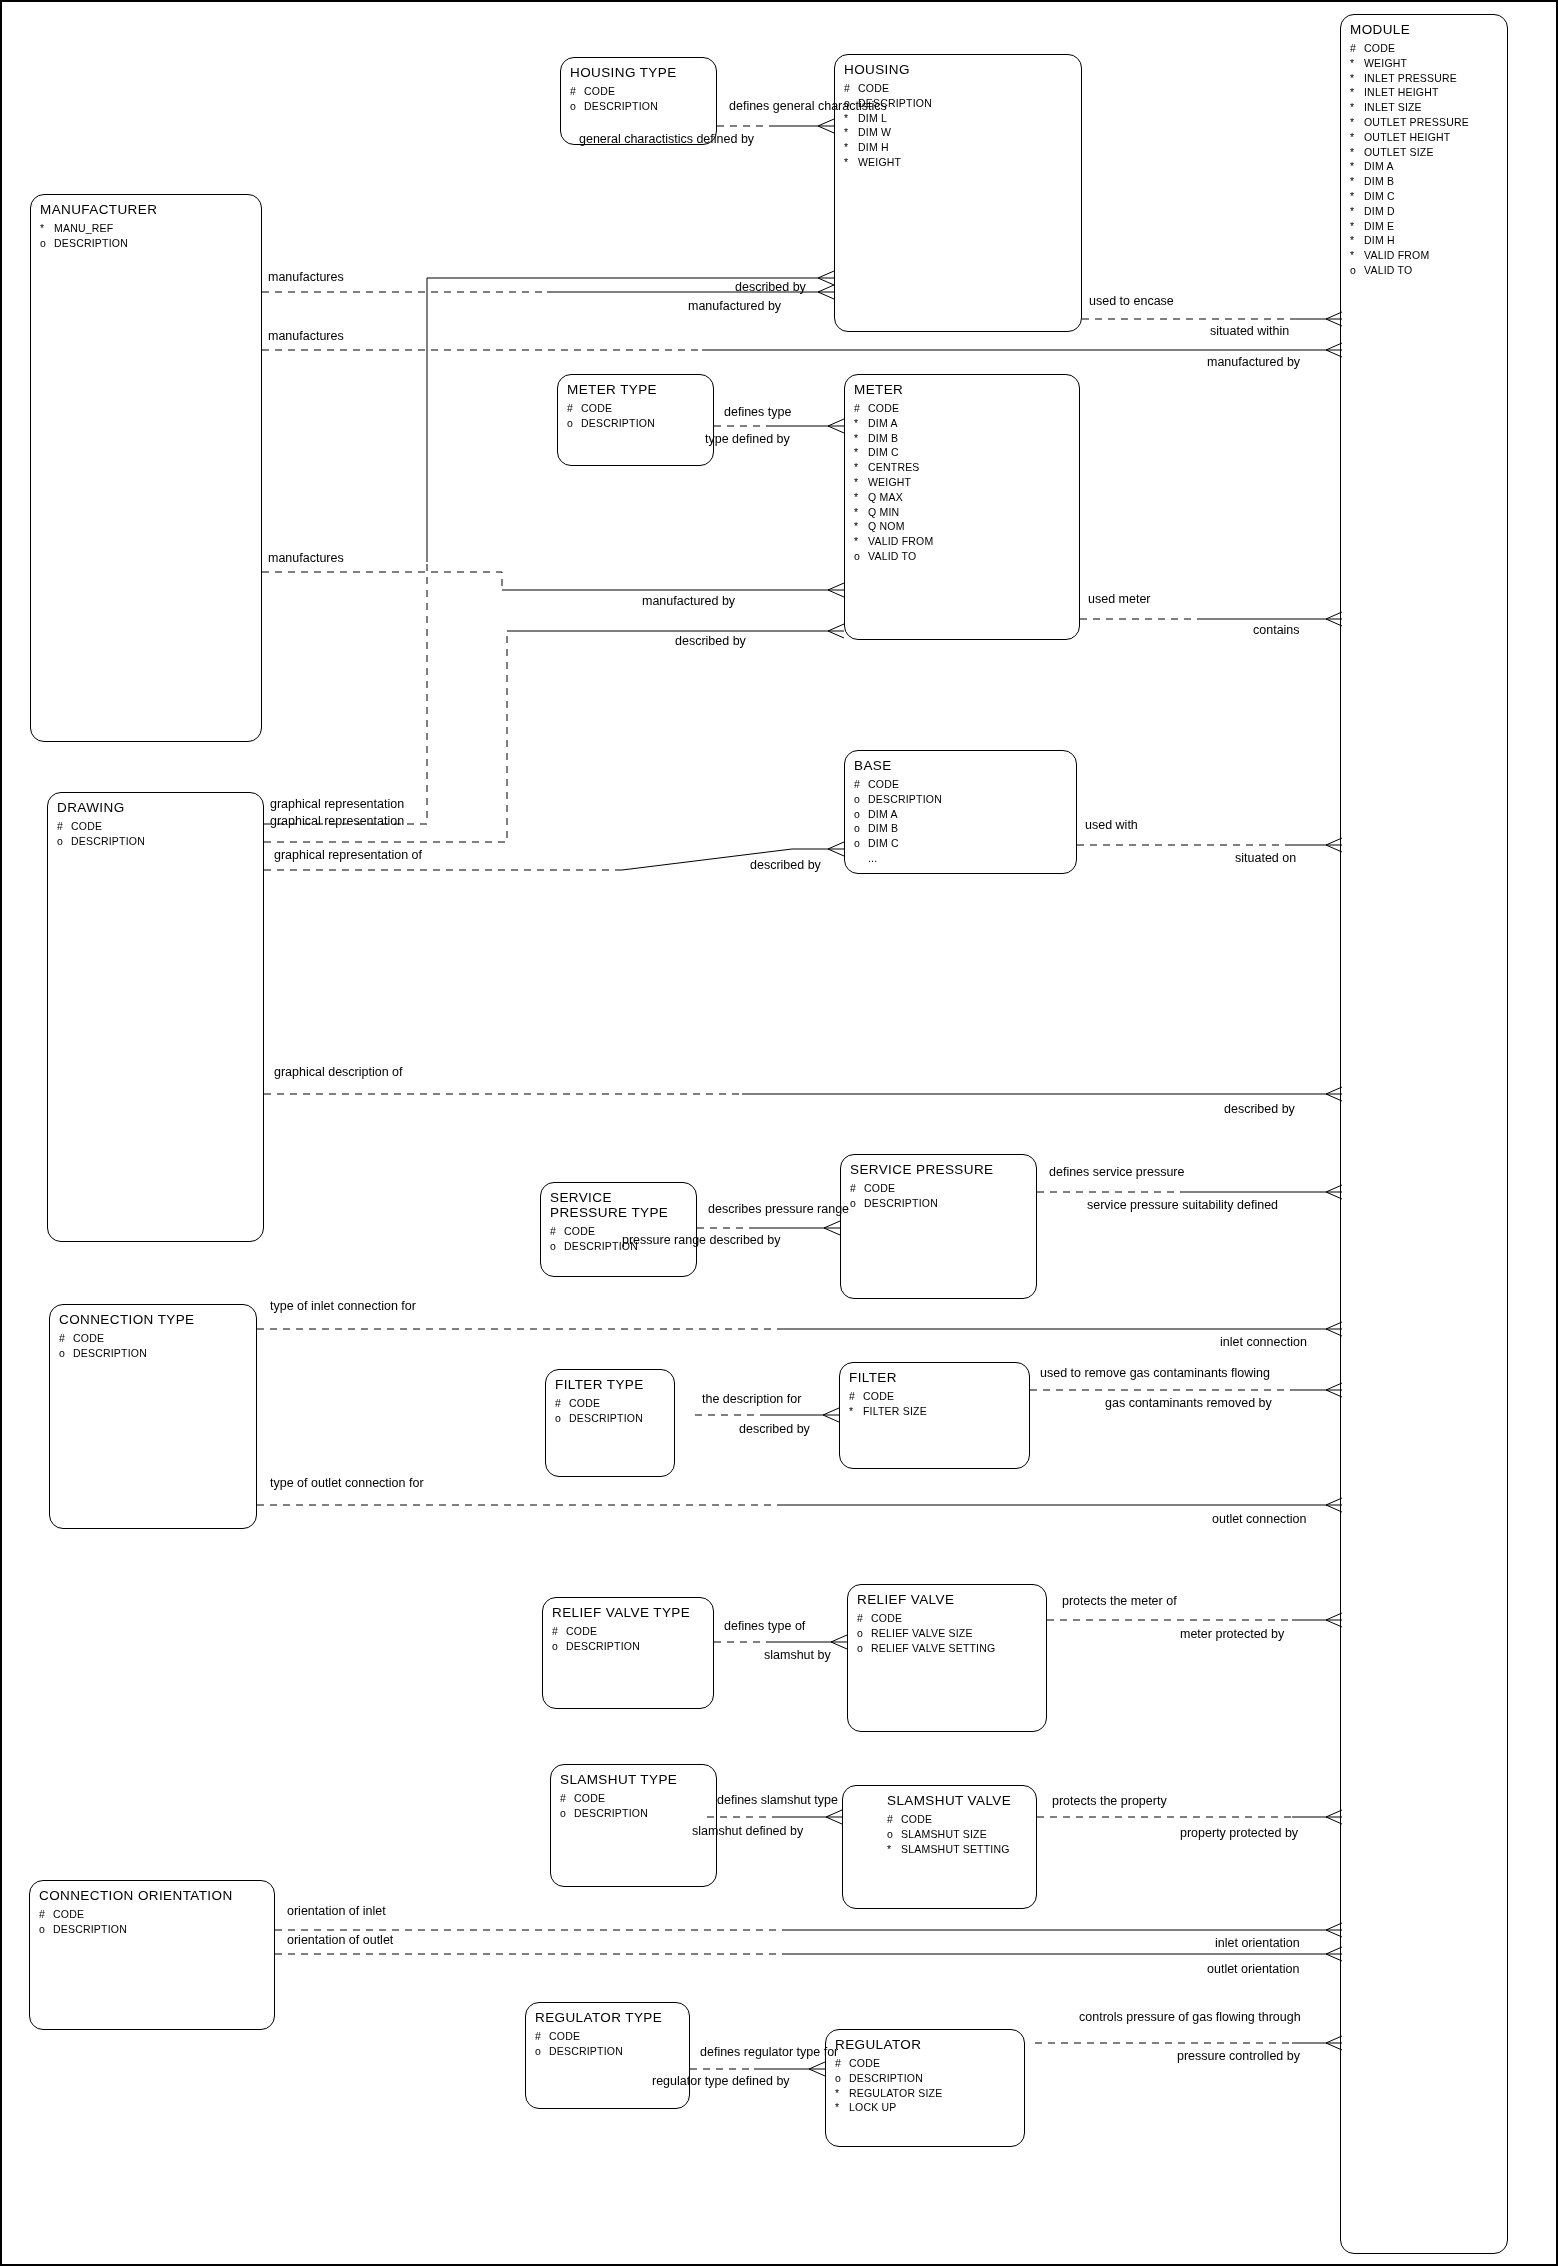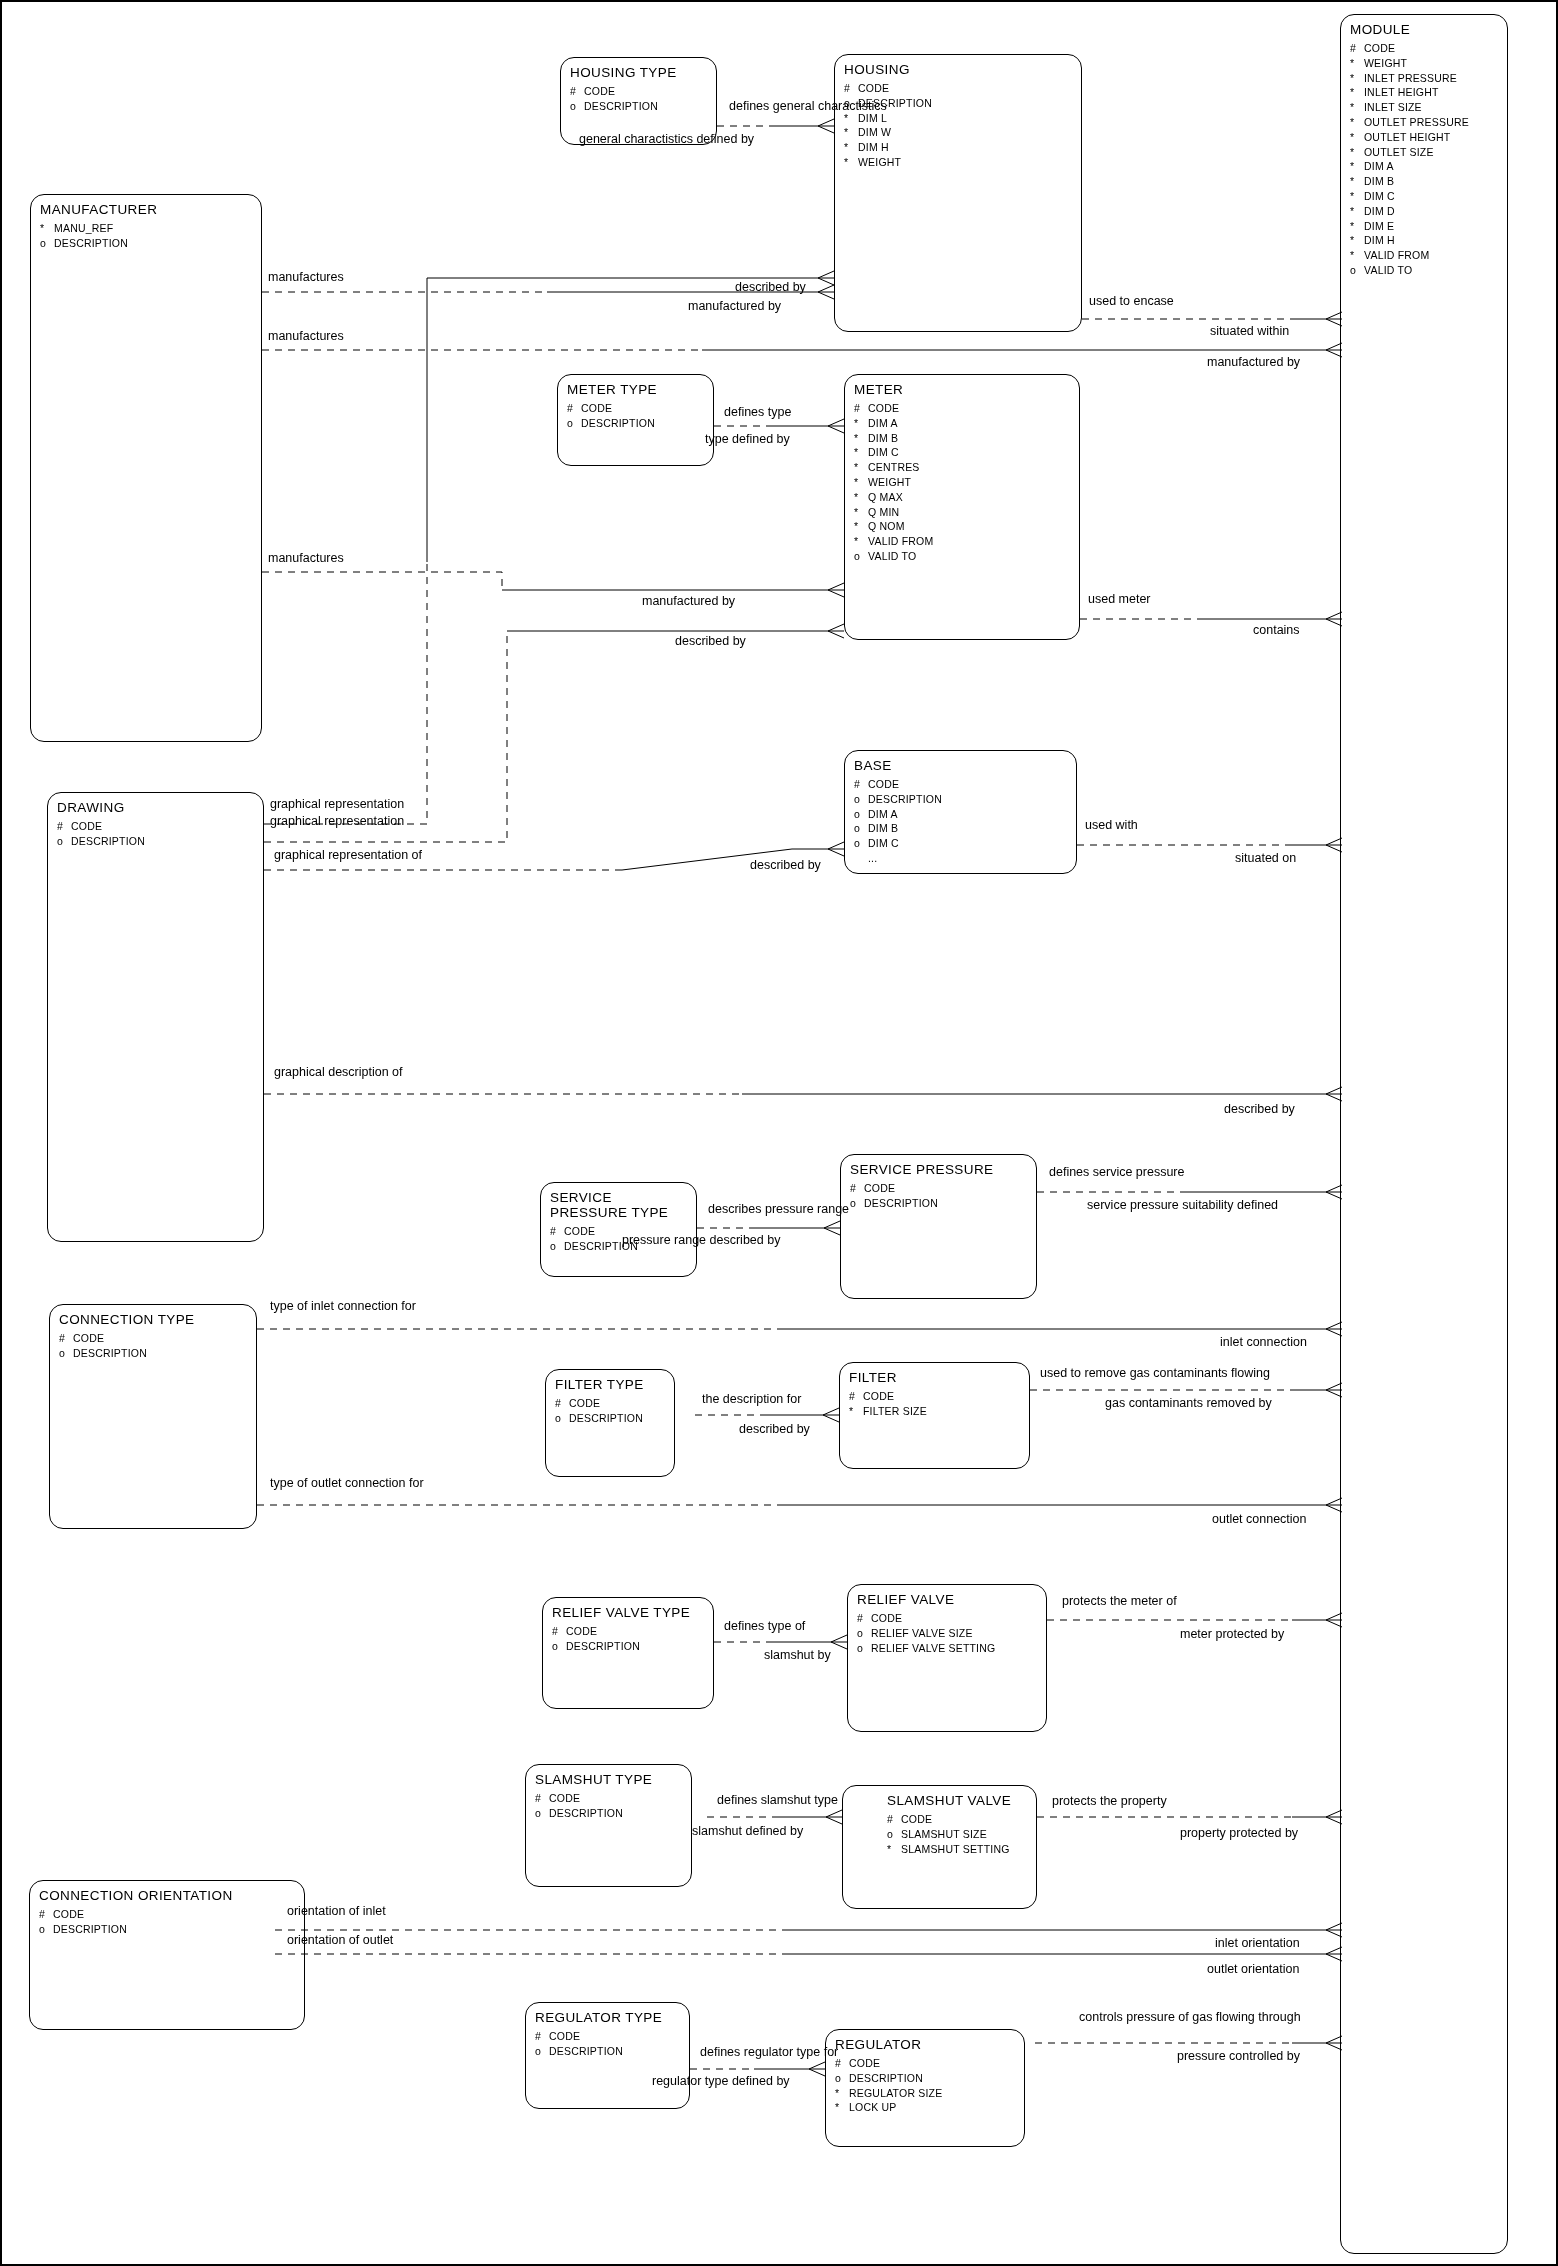--- a/index.html
+++ b/index.html
@@ -339,21 +339,21 @@
           <div class="attr">
             <span class="flag">o</span>
             <span>RELIEF VALVE SIZE</span>
           </div>
           <div class="attr">
             <span class="flag">o</span>
             <span>RELIEF VALVE SETTING</span>
           </div>
         </div>
       </div>
-      <div class="entity" style="left: 523px; top: 1762px; width: 167px; height: 123px;">
+      <div class="entity" style="left: 548px; top: 1762px; width: 167px; height: 123px;">
         <div class="etitle">SLAMSHUT TYPE</div>
         <div class="attrs">
           <div class="attr">
             <span class="flag">#</span>
             <span>CODE</span>
           </div>
           <div class="attr">
             <span class="flag">o</span>
             <span>DESCRIPTION</span>
           </div>
@@ -369,21 +369,21 @@
           <div class="attr">
             <span class="flag">o</span>
             <span>SLAMSHUT SIZE</span>
           </div>
           <div class="attr">
             <span class="flag">*</span>
             <span>SLAMSHUT SETTING</span>
           </div>
         </div>
       </div>
-      <div class="entity" style="left: 27px; top: 1878px; width: 276px; height: 150px;">
+      <div class="entity" style="left: 27px; top: 1878px; width: 246px; height: 150px;">
         <div class="etitle">CONNECTION ORIENTATION</div>
         <div class="attrs">
           <div class="attr">
             <span class="flag">#</span>
             <span>CODE</span>
           </div>
           <div class="attr">
             <span class="flag">o</span>
             <span>DESCRIPTION</span>
           </div>

